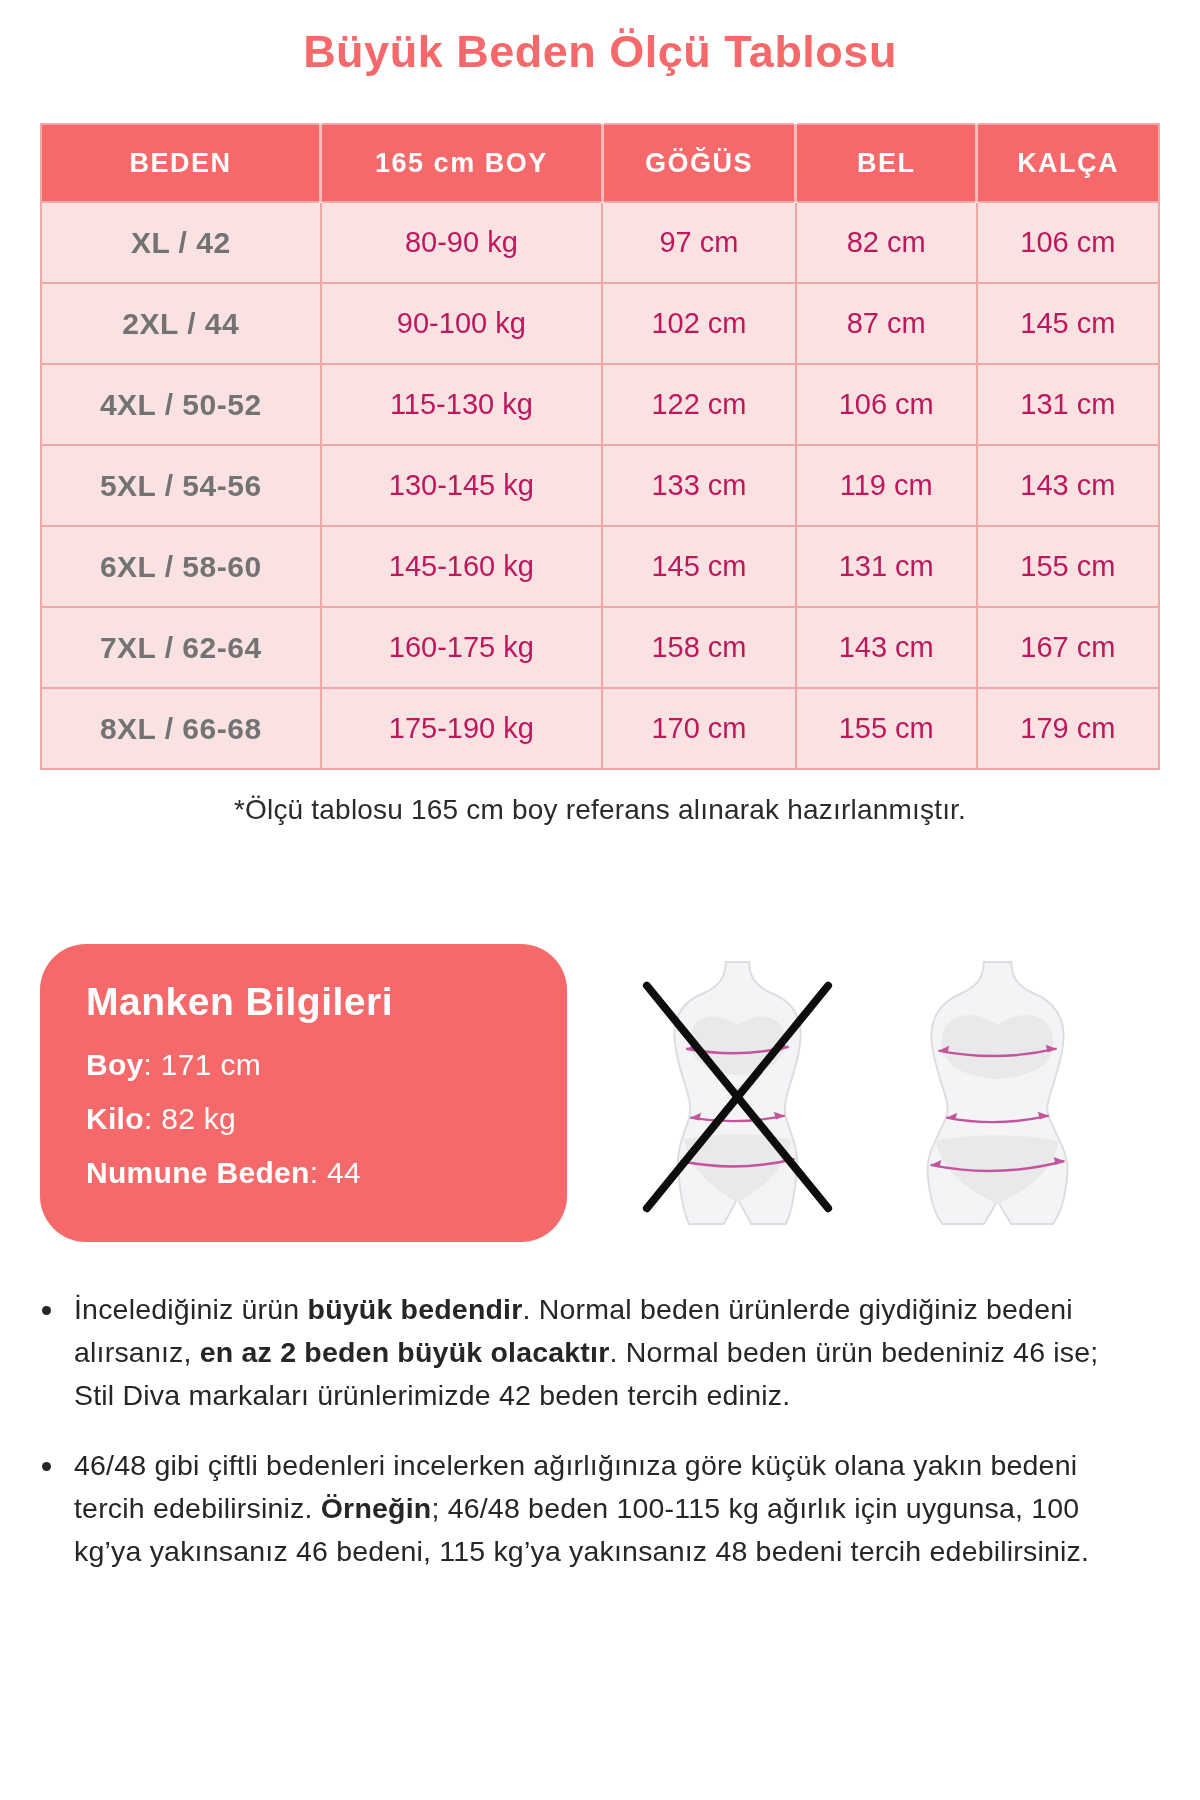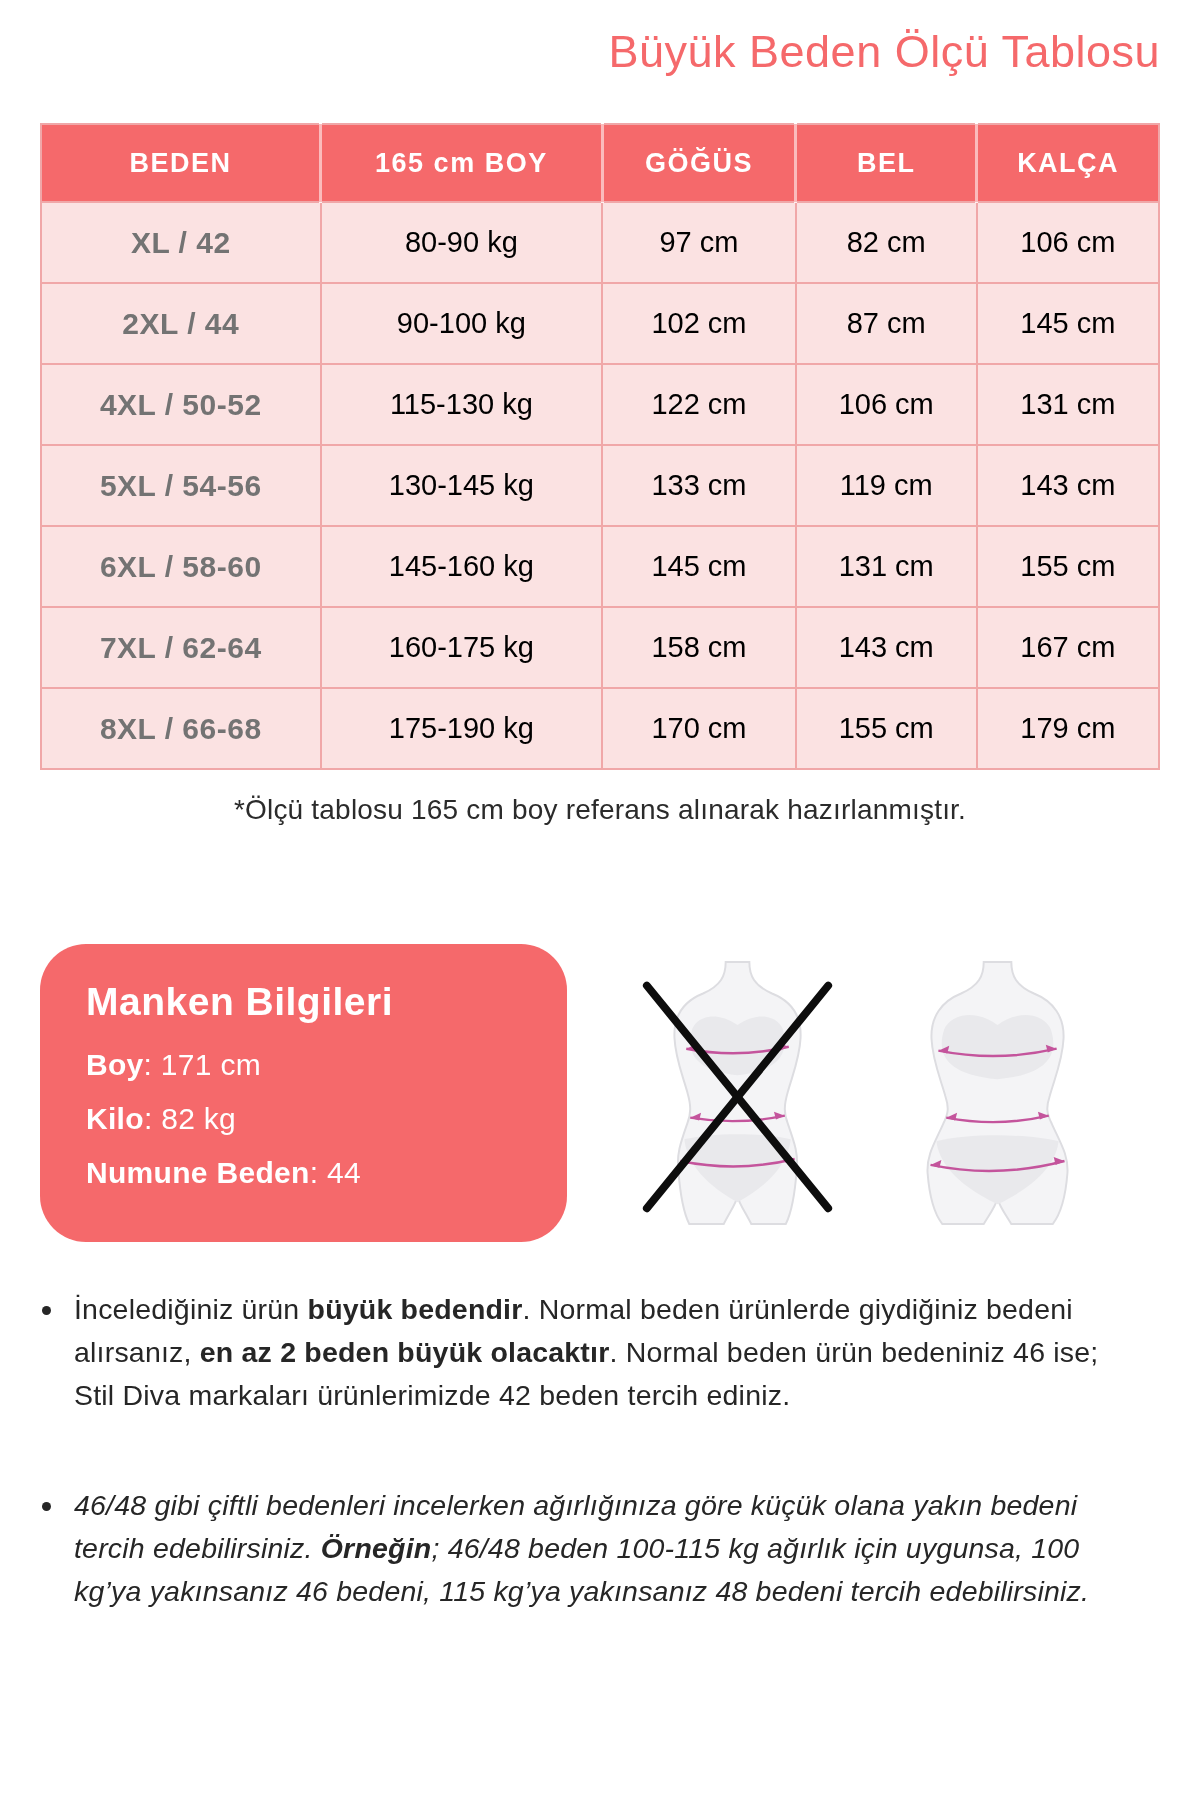--- a/index.html
+++ b/index.html
@@ -15,40 +15,40 @@
     --x-mark:#0D0D0D;
   }
   *{box-sizing:border-box;margin:0;padding:0;}
   html,body{background:#ffffff;}
   body{
     width:1200px;height:1800px;margin:0 auto;overflow:hidden;
     font-family:"Liberation Sans", sans-serif;color:var(--text-dark);
   }
   .page{width:1200px;height:1800px;padding:26px 40px 0;}
   h1.title{
-    text-align:right;color:var(--accent);
-    font-size:45px;font-weight:400;letter-spacing:.5px;
+    text-align:center;color:var(--accent);
+    font-size:45px;font-weight:700;letter-spacing:.5px;
     margin-bottom:26px;
   }
   table.size-table{
     width:100%;border-collapse:collapse;table-layout:fixed;
     border:2px solid var(--border);
     margin-top:45px;
   }
   col.c1{width:25%}col.c2{width:25.2%}col.c3{width:17.3%}col.c4{width:16.2%}col.c5{width:16.3%}
   .size-table th{
     background:var(--accent);color:#fff;height:78px;
     font-size:27px;font-weight:700;letter-spacing:1.5px;
     border-left:3px solid var(--header-divider);
     border-bottom:2px solid var(--border);
   }
   .size-table th:first-child{border-left:none;}
   .size-table td{
     background:var(--row-bg);height:81px;text-align:center;vertical-align:middle;
-    font-size:29px;color:#000000;
+    font-size:29px;color:#be185d;
     border:2px solid var(--border);
   }
   .size-table td.size-col{font-weight:700;font-size:30px;color:#737373;letter-spacing:.5px;}
   p.footnote{
     text-align:center;font-size:28px;color:#2b2b2b;
     margin-top:24px;letter-spacing:.2px;
   }
   .info-row{
     margin-top:118px;display:flex;align-items:center;gap:8px;
   }
@@ -63,21 +63,21 @@
     flex:1;display:flex;justify-content:space-evenly;align-items:center;
   }
   .figures svg{height:266px;width:auto;display:block;}
   ul.notes{
     margin:46px 0 0 26px;list-style:disc;max-width:1035px;
   }
   ul.notes li{
     font-size:28.5px;line-height:1.5;color:#262626;letter-spacing:.2px;
     padding-left:8px;
   }
-  ul.notes li + li{margin-top:68px;font-style:italic;}
+  ul.notes li + li{margin-top:28px;}
   .notes .bold{font-weight:800;}
   
   .body-fill{fill:var(--silhouette-fill);stroke:var(--silhouette-outline);stroke-width:2;}
   .shade{fill:var(--silhouette-shade);stroke:none;}
   .mline{stroke:var(--measure-line);stroke-width:2.5;fill:none;}
   .marrow{fill:var(--measure-line);stroke:none;}
   .xline{stroke:var(--x-mark);stroke-width:8;stroke-linecap:round;}
 </style>
 </head>
 <body>

